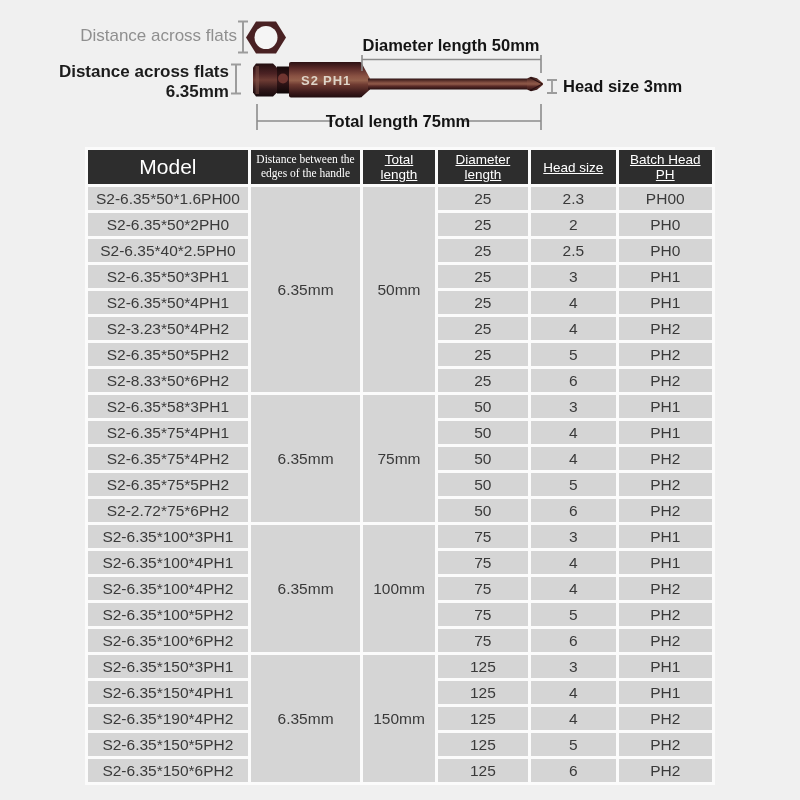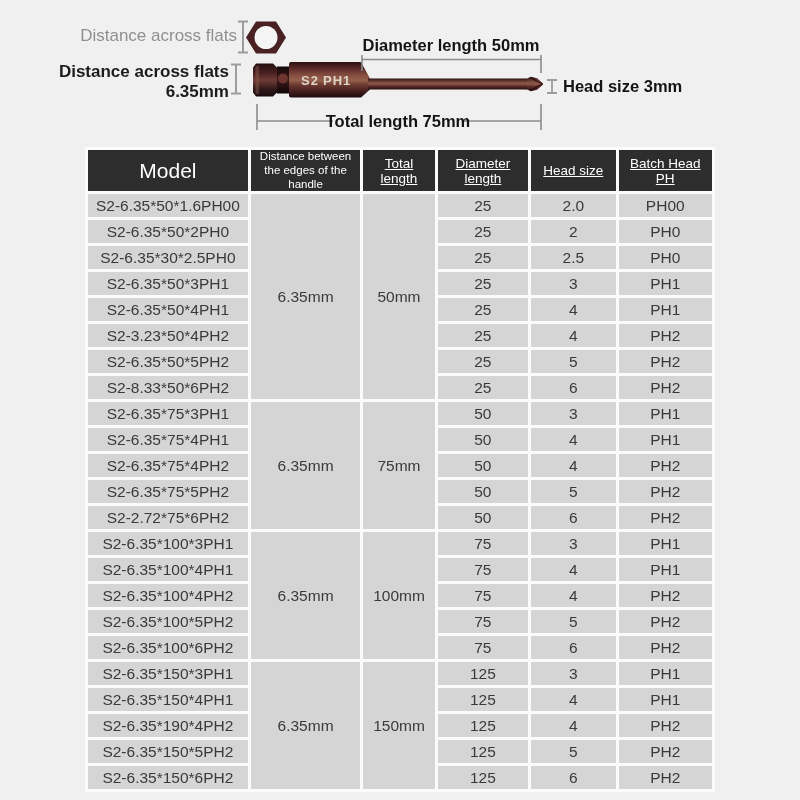--- a/index.html
+++ b/index.html
@@ -18,21 +18,21 @@
     position:absolute;left:85px;top:147px;
     border-collapse:separate;border-spacing:3px;
     background:#fbfbfb;table-layout:fixed;width:630px;
   }
   table.spec th{
     background:#2d2d2d;color:#ffffff;font-weight:normal;
     height:34px;padding:0 2px;text-align:center;vertical-align:middle;
   }
   th.h-model{font-size:21px;}
   th.h-small{font-size:13.5px;text-decoration:underline;}
-  th.h-tiny{font-size:11.5px;line-height:1.2;}
+  th.h-tiny{font-size:11.5px;line-height:1.2;font-family:Liberation Serif, serif;}
   table.spec td{
     background:#d5d5d5;color:#3a3a3a;
     text-align:center;vertical-align:middle;
     font-size:15.5px;height:23px;padding:0;white-space:nowrap;overflow:hidden;
   }
 </style>
 </head>
 <body>
 
 <div class="page">
@@ -139,31 +139,31 @@
         <th class="h-small">Head size</th>
         <th class="h-small">Batch Head PH</th>
       </tr>
     </thead>
     <tbody>
         <tr>
           <td>S2-6.35*50*1.6PH00</td>
           <td rowspan="8">6.35mm</td>
           <td rowspan="8">50mm</td>
           <td>25</td>
-          <td>2.0</td>
+          <td>2.3</td>
           <td>PH00</td>
         </tr>
         <tr>
           <td>S2-6.35*50*2PH0</td>
           <td>25</td>
           <td>2</td>
           <td>PH0</td>
         </tr>
         <tr>
-          <td>S2-6.35*30*2.5PH0</td>
+          <td>S2-6.35*40*2.5PH0</td>
           <td>25</td>
           <td>2.5</td>
           <td>PH0</td>
         </tr>
         <tr>
           <td>S2-6.35*50*3PH1</td>
           <td>25</td>
           <td>3</td>
           <td>PH1</td>
         </tr>
@@ -185,21 +185,21 @@
           <td>5</td>
           <td>PH2</td>
         </tr>
         <tr>
           <td>S2-8.33*50*6PH2</td>
           <td>25</td>
           <td>6</td>
           <td>PH2</td>
         </tr>
         <tr>
-          <td>S2-6.35*75*3PH1</td>
+          <td>S2-6.35*58*3PH1</td>
           <td rowspan="5">6.35mm</td>
           <td rowspan="5">75mm</td>
           <td>50</td>
           <td>3</td>
           <td>PH1</td>
         </tr>
         <tr>
           <td>S2-6.35*75*4PH1</td>
           <td>50</td>
           <td>4</td>

